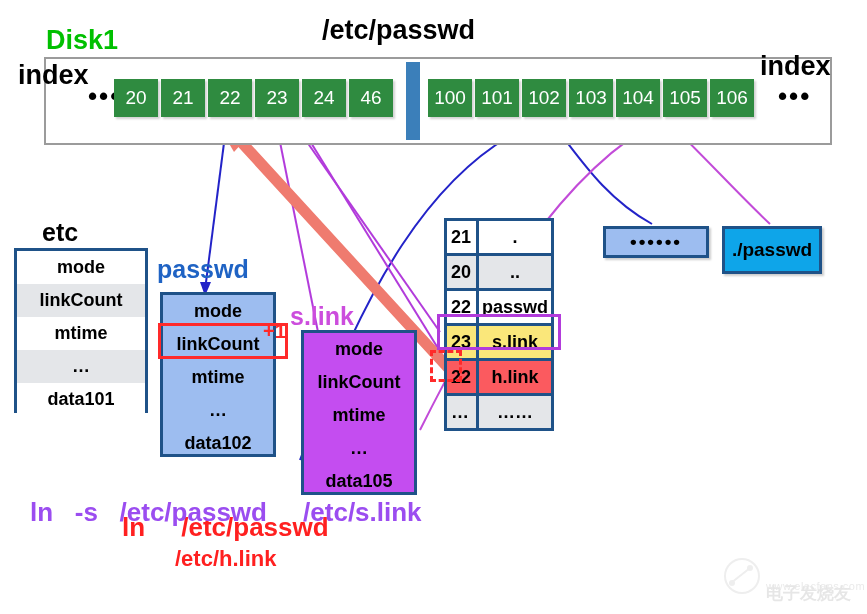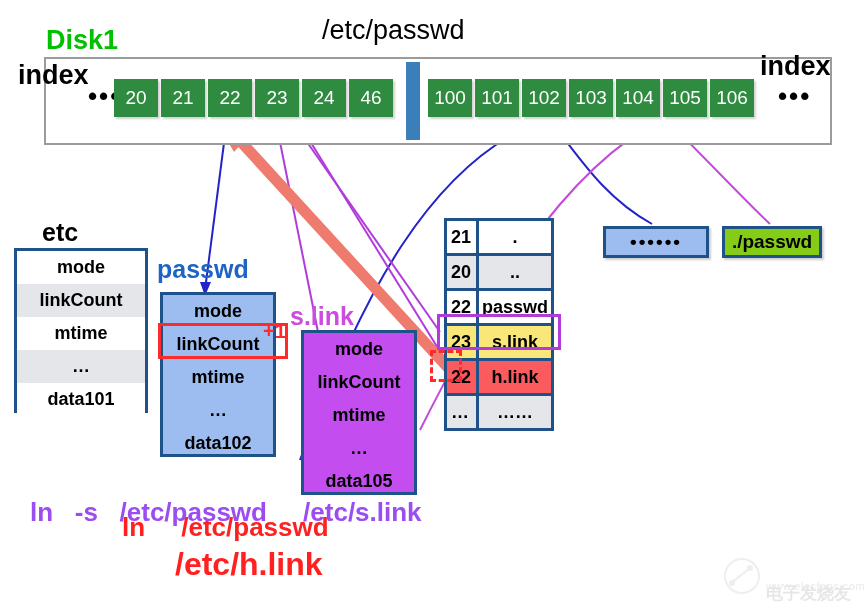--- a/index.html
+++ b/index.html
@@ -7,21 +7,21 @@
        font-family:"Liberation Sans","DejaVu Sans",sans-serif;}
   #stage{position:absolute;left:0;top:0;width:867px;height:614px;}
   .abs{position:absolute;}
 
   
   #wires{position:absolute;left:0;top:0;width:867px;height:614px;pointer-events:none;}
 
   
   .lbl-disk1{left:46px;top:25px;font-size:27px;font-weight:bold;color:#00c000;letter-spacing:0px;}
   .lbl-index{left:18px;top:60px;font-size:27px;font-weight:bold;color:#000;}
-  .lbl-title{left:322px;top:15px;font-size:27px;font-weight:normal;color:#000;}
+  .lbl-title{left:322px;top:15px;font-size:27px;font-weight:bold;color:#000;}
   .lbl-data{left:760px;top:51px;font-size:27px;font-weight:bold;color:#000;}
 
   
   .disk-box{left:44px;top:57px;width:788px;height:88px;border:2px solid #9b9b9b;background:#fff;box-sizing:border-box;}
   .dots-left{left:88px;top:83px;font-size:26px;font-weight:bold;color:#000;letter-spacing:2px;line-height:26px;}
   .dots-right{left:778px;top:83px;font-size:26px;font-weight:bold;color:#000;letter-spacing:2px;line-height:26px;}
   .blkrow{position:absolute;top:79px;display:flex;gap:3px;}
   .blk{width:44px;height:38px;background:#2f8b40;color:#fff;font-size:19px;
        display:flex;align-items:center;justify-content:center;
        box-shadow:2px 2px 2px rgba(0,0,0,.18);box-sizing:border-box;}
@@ -64,27 +64,27 @@
   .r-gray{background:#e4e6e9;}
   .r-yellow{background:#fae77a;}
   .r-red{background:#fb5a5f;}
   .purplebox{left:437px;top:314px;width:124px;height:36px;border:3px solid #b23bdb;box-sizing:border-box;}
 
   
   .datablk{position:absolute;border:3px solid #1f5288;box-sizing:border-box;
        display:flex;align-items:center;justify-content:center;font-size:19px;font-weight:bold;color:#000;
        box-shadow:2px 2px 2px rgba(0,0,0,.2);}
   .db-dots{left:603px;top:226px;width:106px;height:32px;background:#9dbdf0;letter-spacing:2px;}
-  .db-passwd{left:722px;top:226px;width:100px;height:32px;background:#84cc16;}
+  .db-passwd{left:722px;top:226px;width:100px;height:48px;background:#0ea5e9;}
 
   
   .cmd{position:absolute;font-weight:bold;white-space:pre;}
   .cmd-soft{left:30px;top:497px;font-size:26px;color:#9b4df0;}
   .cmd-hard1{left:122px;top:512px;font-size:26px;color:#ff2020;}
-  .cmd-hard2{left:175px;top:546px;font-size:32px;color:#ff2020;}
+  .cmd-hard2{left:175px;top:546px;font-size:22px;color:#ff2020;}
 
   
   .wm{left:722px;top:556px;width:136px;height:48px;opacity:.35;}
   .wm-txt{position:absolute;left:44px;top:2px;font-size:17px;color:#b9b9b9;
       font-family:"DejaVu Sans",sans-serif;font-weight:bold;margin-top:24px;}
   .wm-url{position:absolute;left:44px;top:24px;font-size:11px;color:#c2c2c2;letter-spacing:.5px;}
 </style>
 </head>
 <body>
 

